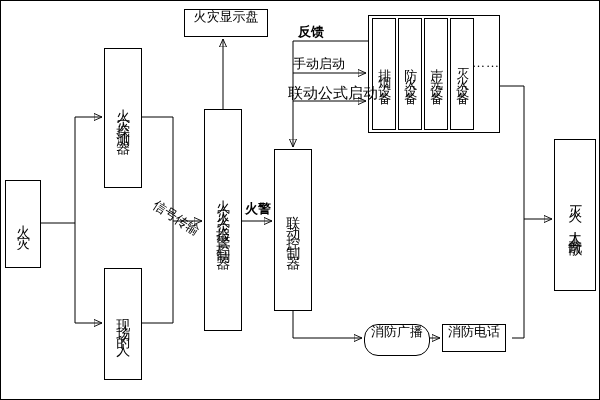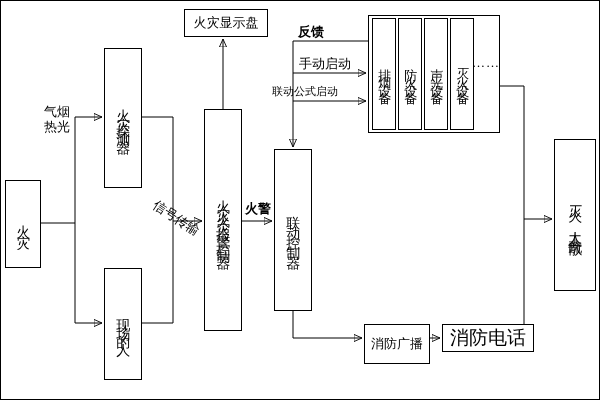--- a/index.html
+++ b/index.html
@@ -6,21 +6,21 @@
   html,body { background:#fff; }
   body { font-family:"Liberation Serif","DejaVu Serif",serif; color:#000; }
   .canvas {
     position:relative; width:600px; height:400px;
     background:#fff; border:1px solid #000; overflow:hidden;
   }
   .wires { position:absolute; left:0; top:0; width:600px; height:400px; }
   .wires path { stroke:#000; stroke-width:1; fill:none; }
   .node {
     position:absolute; border:1px solid #000; background:#fff;
-    display:flex; align-items:center; justify-content:center;
+    display:flex; justify-content:center;
     font-size:14px; line-height:1.1; text-align:center;
   }
   .vtext { writing-mode:vertical-rl; text-orientation:upright; }
   .container-box { position:absolute; border:1px solid #000; background:#fff; }
   .lbl { position:absolute; font-size:13px; line-height:1.15; text-align:center; white-space:pre-line; }
   .dots { position:absolute; font-size:13px; letter-spacing:1px; }
   .rot { transform:rotate(33deg); transform-origin:left top; white-space:nowrap; }
 </style>
 </head>
 <body>
@@ -94,34 +94,32 @@
   </div>
   <div class="node" style="left:449px; top:17px; width:24px; height:112px; font-size:13px;">
     <span class="vtext" style="letter-spacing:8px;">灭火设备</span>
   </div>
   <span class="dots" style="left:471px; top:54px;">……</span>
 
   <div class="node" style="left:553px; top:138px; width:42px; height:152px;">
     <span class="vtext" style="letter-spacing:4px;">灭火　人工疏散</span>
   </div>
 
-  <div class="node" style="left:363px; top:323px; width:66px; height:40px; font-size:13px;">
+  <div class="node" style="left:363px; top:323px; width:66px; height:32px; font-size:13px;border-radius:14px;">
     <span>消防广播</span>
   </div>
 
-  <div class="node" style="left:441px; top:323px; width:92px; height:28px; font-size:19px;">
+  <div class="node" style="left:441px; top:323px; width:64px; height:28px; font-size:13px;">
     <span>消防电话</span>
   </div>
 
-  <div class="lbl" style="left:36px; top:104px; width:40px;">气烟
-热光</div>
 
   <div class="lbl rot" style="left:157px; top:197px;">信号传输</div>
 
   <div class="lbl" style="left:241px; top:201px; width:32px;font-weight:bold;">火警</div>
 
   <div class="lbl" style="left:297px; top:24px;font-weight:bold;">反馈</div>
 
-  <div class="lbl" style="left:292px; top:56px;padding-left:6px;">手动启动</div>
+  <div class="lbl" style="left:292px; top:56px;">手动启动</div>
 
-  <div class="lbl" style="left:271px; top:84px; font-size:11px;">联动公式启动</div>
+  <div class="lbl" style="left:287px; top:84px; font-size:15px;">联动公式启动</div>
 
 </div>
 
 </body></html>

